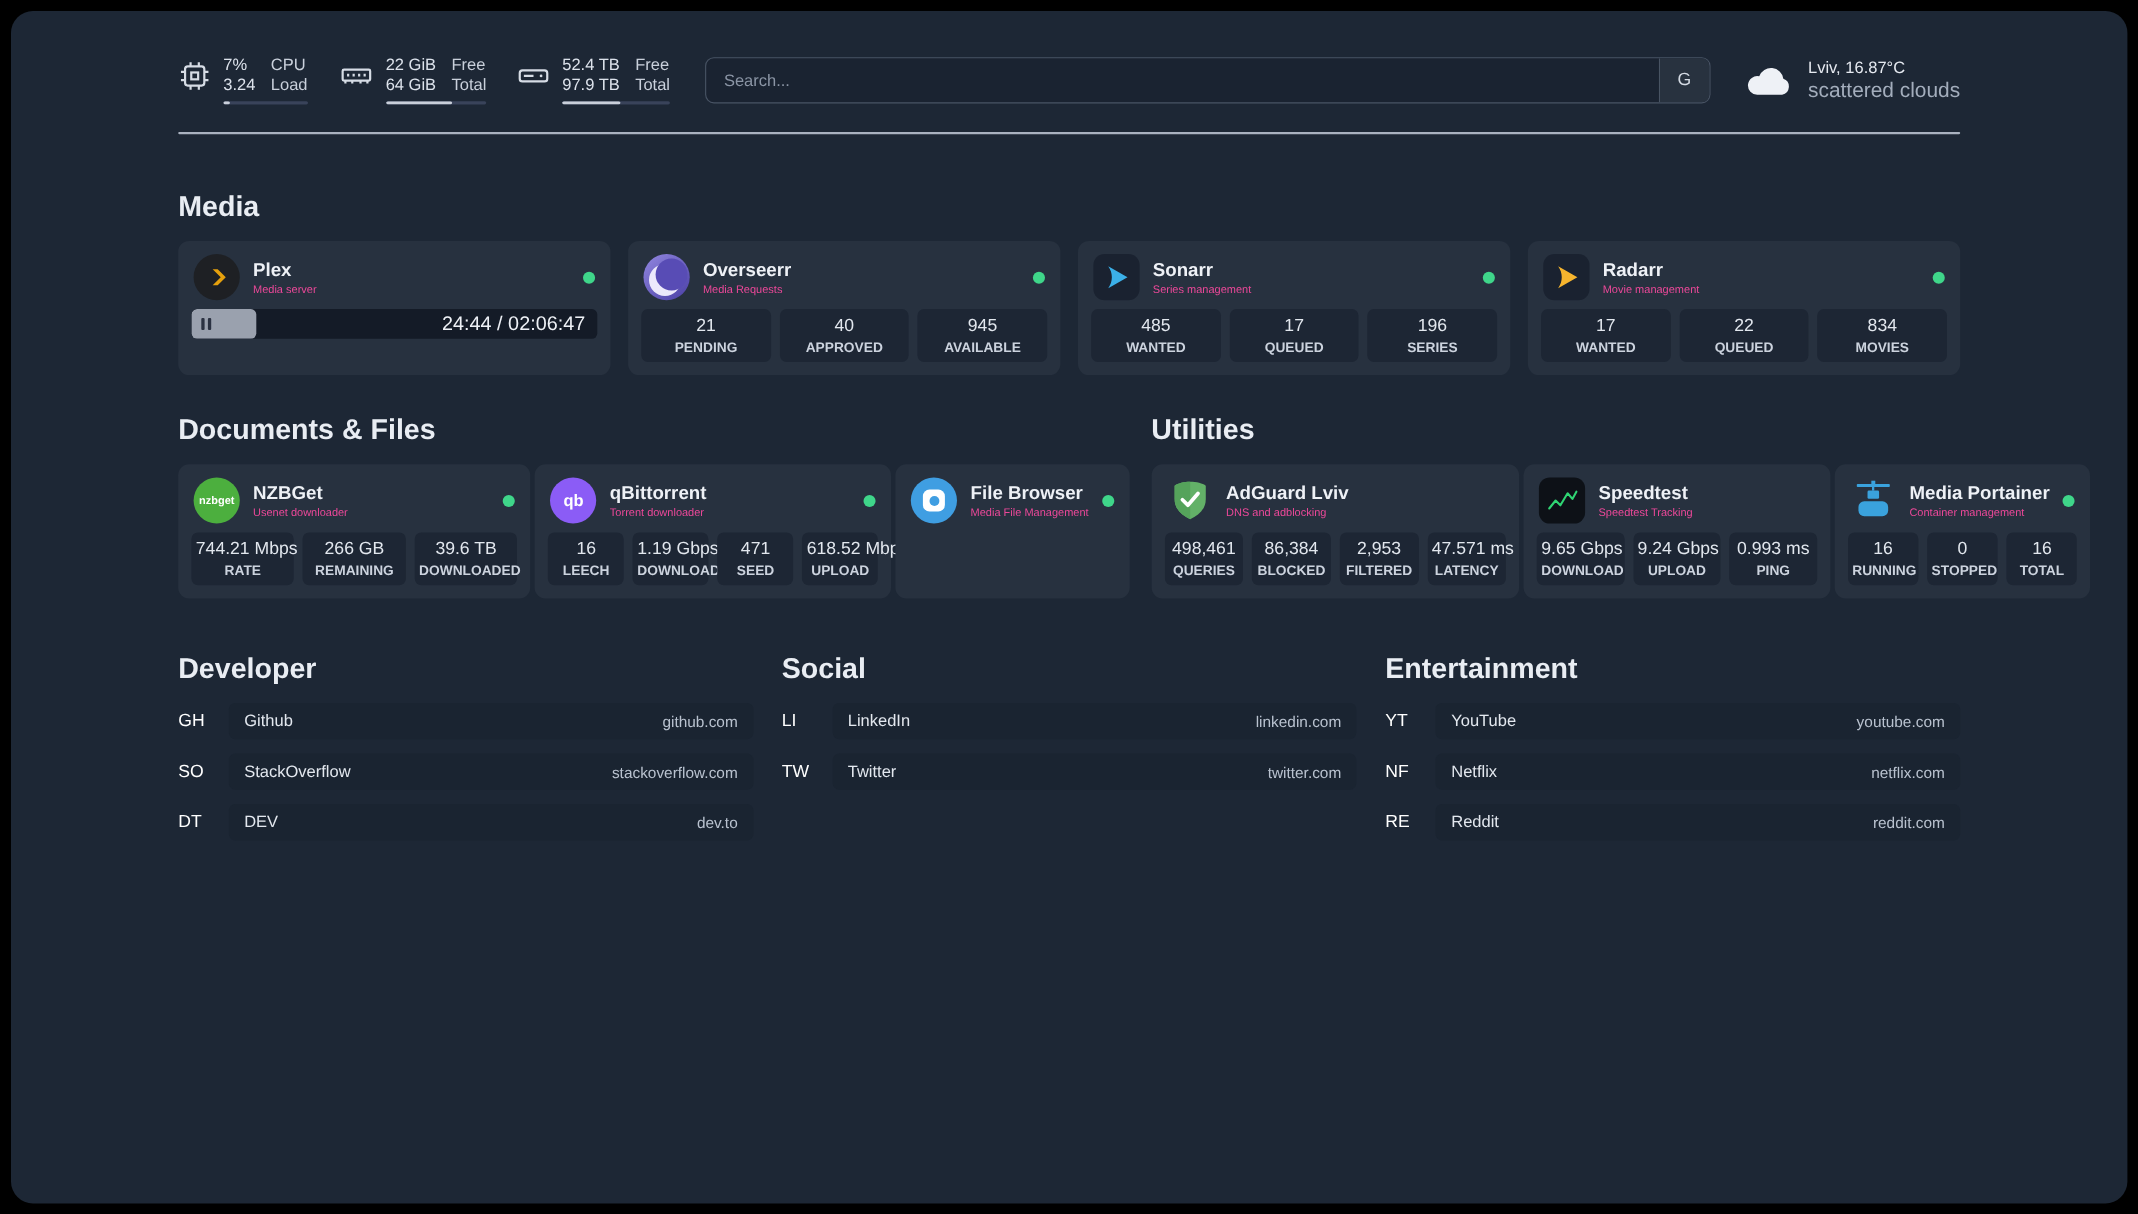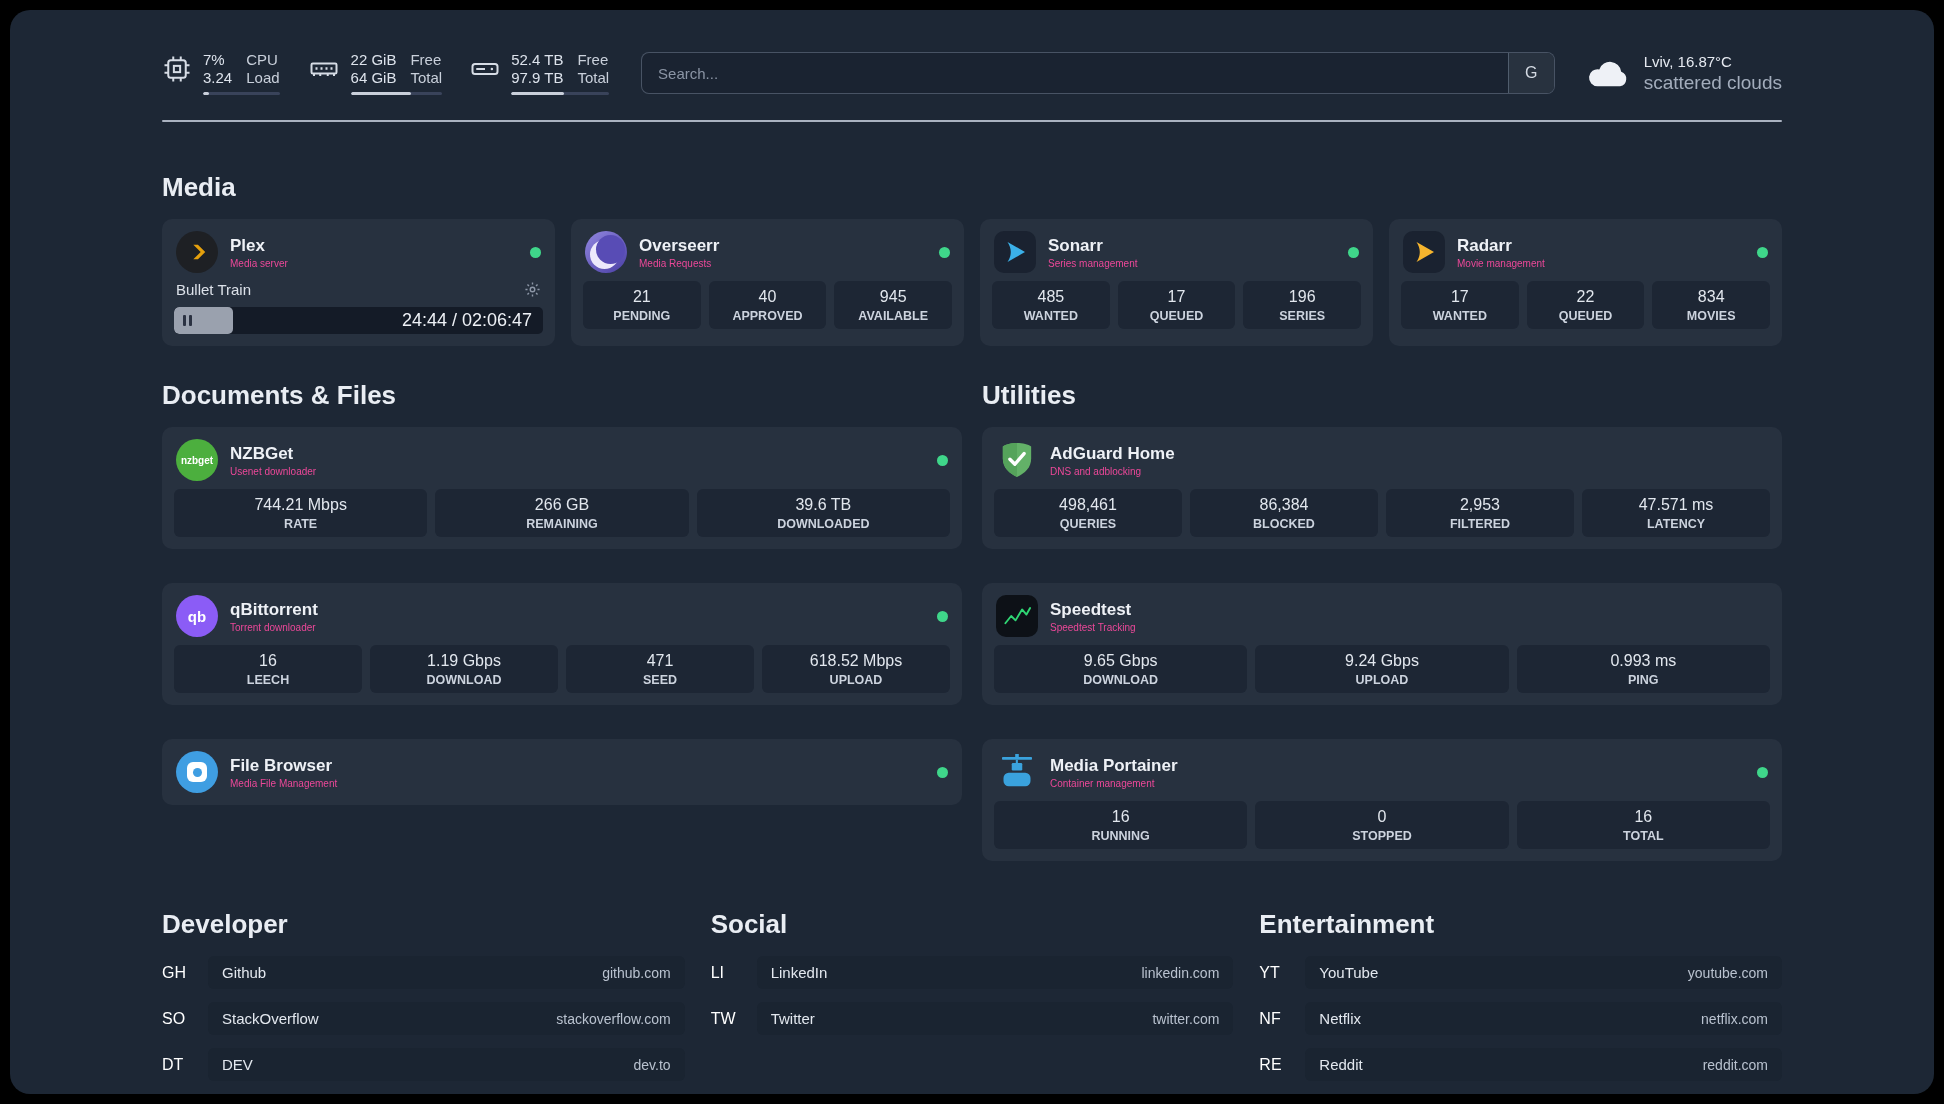--- a/index.html
+++ b/index.html
@@ -62,21 +62,21 @@
   .player-bar { height:27px; background:#141b27; border-radius:5px; position:relative; display:flex;
     align-items:center; overflow:hidden; cursor:pointer; }
   .player-fill { width:16%; height:100%; background:#9aa1ae; border-radius:5px; display:flex;
     align-items:center; padding-left:9px; }
   .pause { display:flex; gap:3px; }
   .pause i { width:3px; height:11px; background:#2b3242; border-radius:1px; display:block; }
   .player-time { position:absolute; right:11px; font-size:18px; color:#eef1f6; }
 
   .two-cols { display:grid; grid-template-columns:1fr 1fr; gap:20px; margin-top:34px; }
   .col-title { margin-bottom:16px; }
-  .col-stack { display:flex; flex-direction:column; gap:34px; }
+  .col-stack { display:flex; flex-direction:row; gap:4px; }
   .card-sm { padding-bottom:8px; }
   .card-sm .card-head { padding-bottom:4px; }
 
   
   .bookmarks { display:grid; grid-template-columns:1fr 1fr 1fr; gap:26px; margin-top:48px; }
   .bm-title { margin-bottom:16px; }
   .bm-rows { display:flex; flex-direction:column; gap:13px; }
   .bm-row { display:flex; align-items:center; gap:14px; }
   .bm-abbr { width:32px; font-size:16px; color:#ffffff; flex:0 0 auto; }
   .bm-pill { flex:1; display:flex; align-items:center; justify-content:space-between;
@@ -202,29 +202,20 @@
             <svg width="22" height="22" viewBox="0 0 24 24">
                   <polygon points="8,4 16,12 8,20 13,20 21,12 13,4" fill="#e5a00d"></polygon>
                 </svg>
           </div>
           <div class="head-text">
             <div class="svc-name">Plex</div>
             <div class="svc-sub">Media server</div>
           </div>
           <span class="dot"></span>
         </div>
-        <div class="now-playing">
-          <span>Bullet Train</span>
-          <span class="gear-btn">
-            <svg width="17" height="17" viewBox="0 0 24 24" fill="none" stroke="#8d97a7" stroke-width="2">
-              <circle cx="12" cy="12" r="3.2"></circle>
-              <path d="M12 2v3M12 19v3M2 12h3M19 12h3M4.9 4.9 7 7M17 17l2.1 2.1M19.1 4.9 17 7M7 17l-2.1 2.1"></path>
-            </svg>
-          </span>
-        </div>
         <div class="player-bar">
           <div class="player-fill">
             <span class="pause">
                   <i></i>
                   <i></i>
                 </span>
           </div>
           <span class="player-time">24:44 / 02:06:47</span>
         </div>
       </div>
@@ -403,21 +394,21 @@
         <div class="card">
           <div class="card-head">
             <div class="icon shield-wrap">
               <svg width="34" height="38" viewBox="0 0 24 26">
                 <path d="M12 1 C8 1 4 2 2 3.5 V12 c0 6.5 4.5 10.5 10 13 5.5-2.5 10-6.5 10-13 V3.5 C20 2 16 1 12 1 Z" fill="#63b168"></path>
                 <path d="M12 1 C8 1 4 2 2 3.5 V12 c0 6.5 4.5 10.5 10 13 Z" fill="#55a35b"></path>
                 <polyline points="7,12.5 10.5,16 17,8.5" fill="none" stroke="#fff" stroke-width="2.4" stroke-linecap="round" stroke-linejoin="round"></polyline>
               </svg>
             </div>
             <div class="head-text">
-              <div class="svc-name">AdGuard Home</div>
+              <div class="svc-name">AdGuard Lviv</div>
               <div class="svc-sub">DNS and adblocking</div>
             </div>
           </div>
           <div class="stats">
             <div class="stat">
               <div class="stat-value">498,461</div>
               <div class="stat-label">QUERIES</div>
             </div>
             <div class="stat">
               <div class="stat-value">86,384</div>

